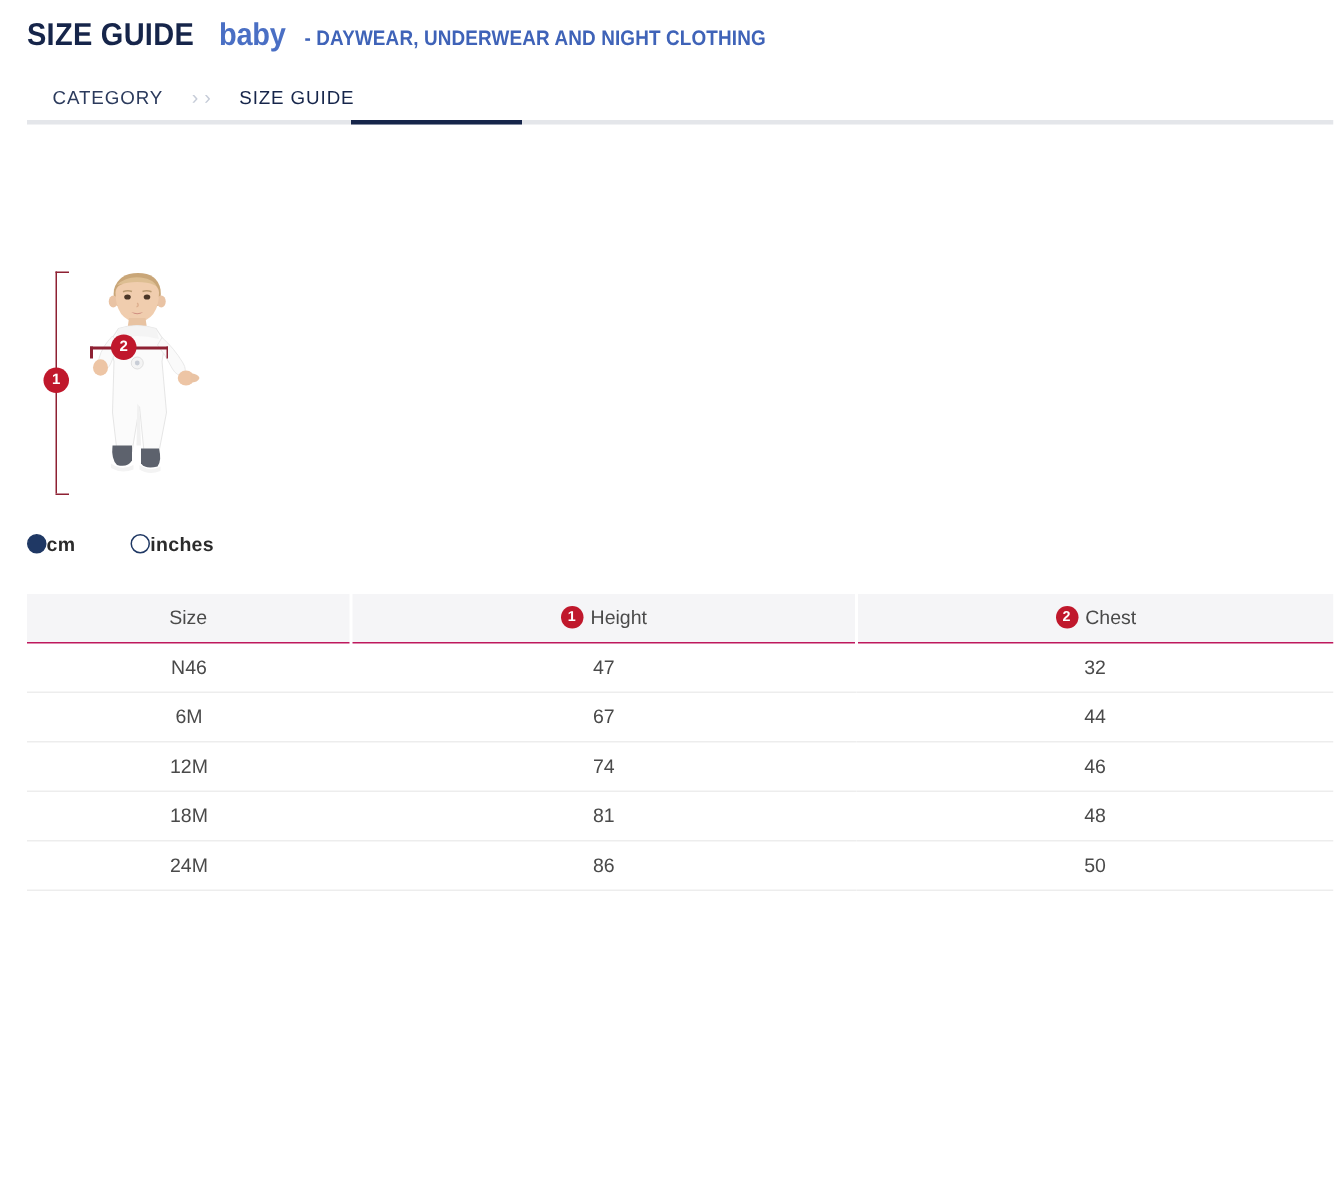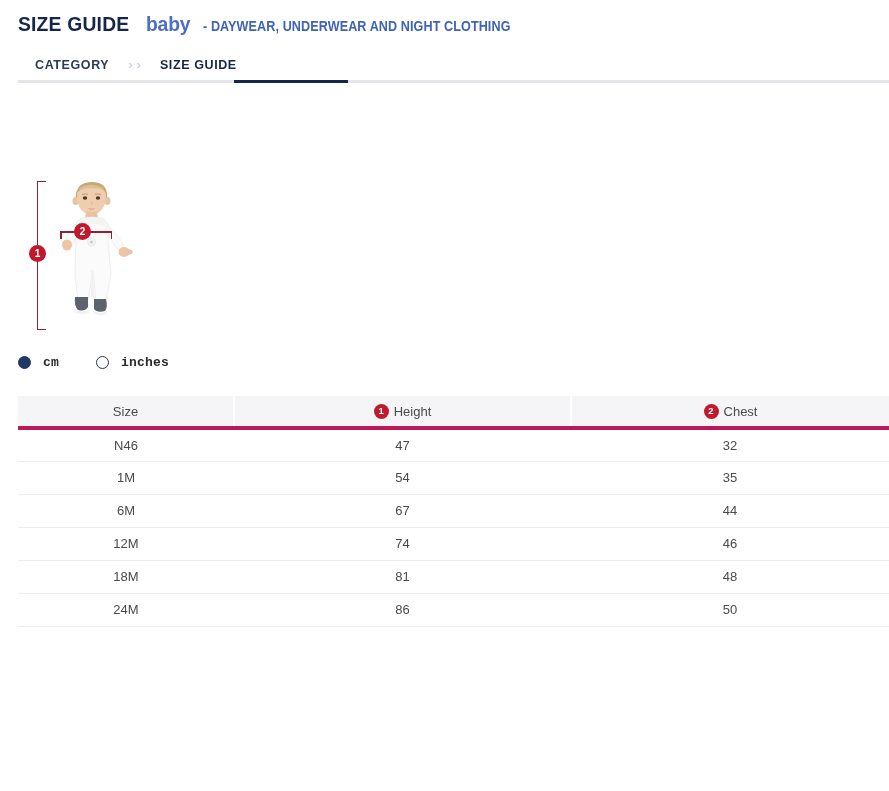--- a/index.html
+++ b/index.html
@@ -56,21 +56,21 @@
 
   
   .breadcrumb {
     display: flex;
     align-items: center;
     margin: 14px 0 0 18px;
     height: 30px;
   }
   .crumb {
     font-size: 12.5px;
-    font-weight: bold;
+    font-weight: normal;
     color: #2b3a5c;
     letter-spacing: 0.6px;
     padding: 0 17px;
     height: 30px;
     line-height: 30px;
     cursor: pointer;
   }
   .crumb.active {
     color: #16254a;
   }
@@ -189,23 +189,21 @@
     flex: none;
   }
   .radio.checked {
     background: #1f3864;
     border-color: #1f3864;
   }
   .unit-label {
     font-size: 13px;
     font-weight: bold;
     color: #2b2b2b;
-    margin-left: 12px;
     letter-spacing: 0.2px;
-    font-family: Liberation Mono, monospace;
   }
 
   
   .size-table {
     margin-left: 18px;
     margin-top: 23px;
     width: 871px;
     border-collapse: collapse;
     table-layout: fixed;
   }
@@ -243,21 +241,21 @@
   }
   .size-table tbody td {
     height: 33px;
     font-size: 13px;
     color: #4a4a4a;
     text-align: center;
     border-bottom: 1px solid #ededed;
     padding: 0;
     vertical-align: middle;
   }
-  .size-table tbody tr:first-child td { border-top: 4px solid #be185d; }
+  .size-table tbody tr:first-child td { border-top: 1px solid #be185d; }
   .col-size   { width: 216px; }
   .col-height { width: 337px; }
   .col-chest  { width: 318px; }
 </style>
 </head>
 <body>
 
 <div class="page-header">
   <div class="title-line">
     <span class="title-main">SIZE GUIDE</span>
@@ -366,25 +364,20 @@
       </th>
     </tr>
   </thead>
   <tbody>
     <tr>
       <td>N46</td>
       <td>47</td>
       <td>32</td>
     </tr>
     <tr>
-      <td>1M</td>
-      <td>54</td>
-      <td>35</td>
-    </tr>
-    <tr>
       <td>6M</td>
       <td>67</td>
       <td>44</td>
     </tr>
     <tr>
       <td>12M</td>
       <td>74</td>
       <td>46</td>
     </tr>
     <tr>

